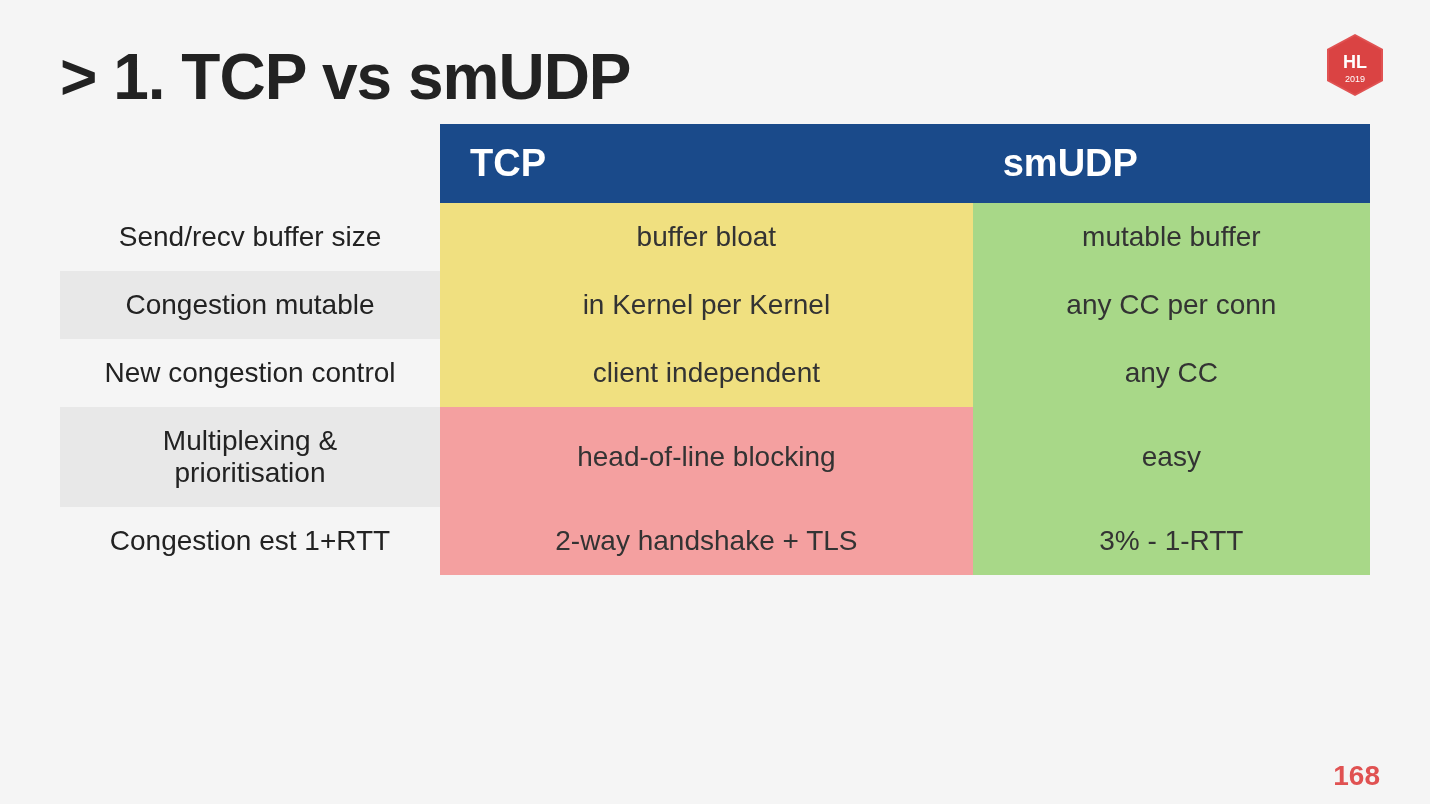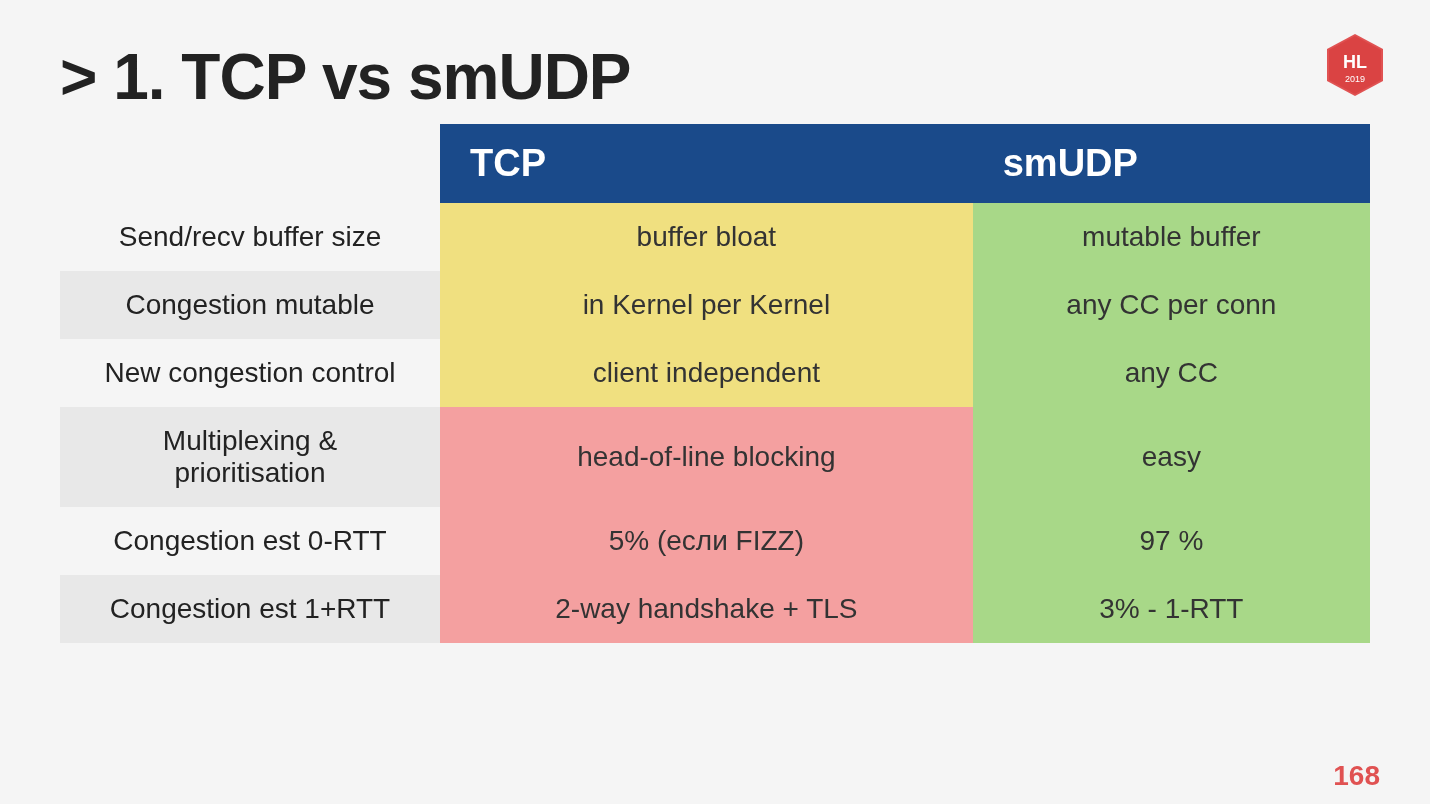--- a/index.html
+++ b/index.html
@@ -149,25 +149,20 @@
           <td>New congestion control</td>
           <td class="cell-yellow">client independent</td>
           <td class="cell-green">any CC</td>
         </tr>
         <tr>
           <td>Multiplexing &amp;<br>prioritisation</td>
           <td class="cell-pink">head-of-line blocking</td>
           <td class="cell-green">easy</td>
         </tr>
         <tr>
-          <td>Congestion est 0-RTT</td>
-          <td class="cell-pink">5% (если FIZZ)</td>
-          <td class="cell-green">97 %</td>
-        </tr>
-        <tr>
           <td>Congestion est 1+RTT</td>
           <td class="cell-pink">2-way handshake + TLS</td>
           <td class="cell-green">3% - 1-RTT</td>
         </tr>
       </tbody>
   </table>
 
   <div class="page-number">168</div>
 </div>
 

